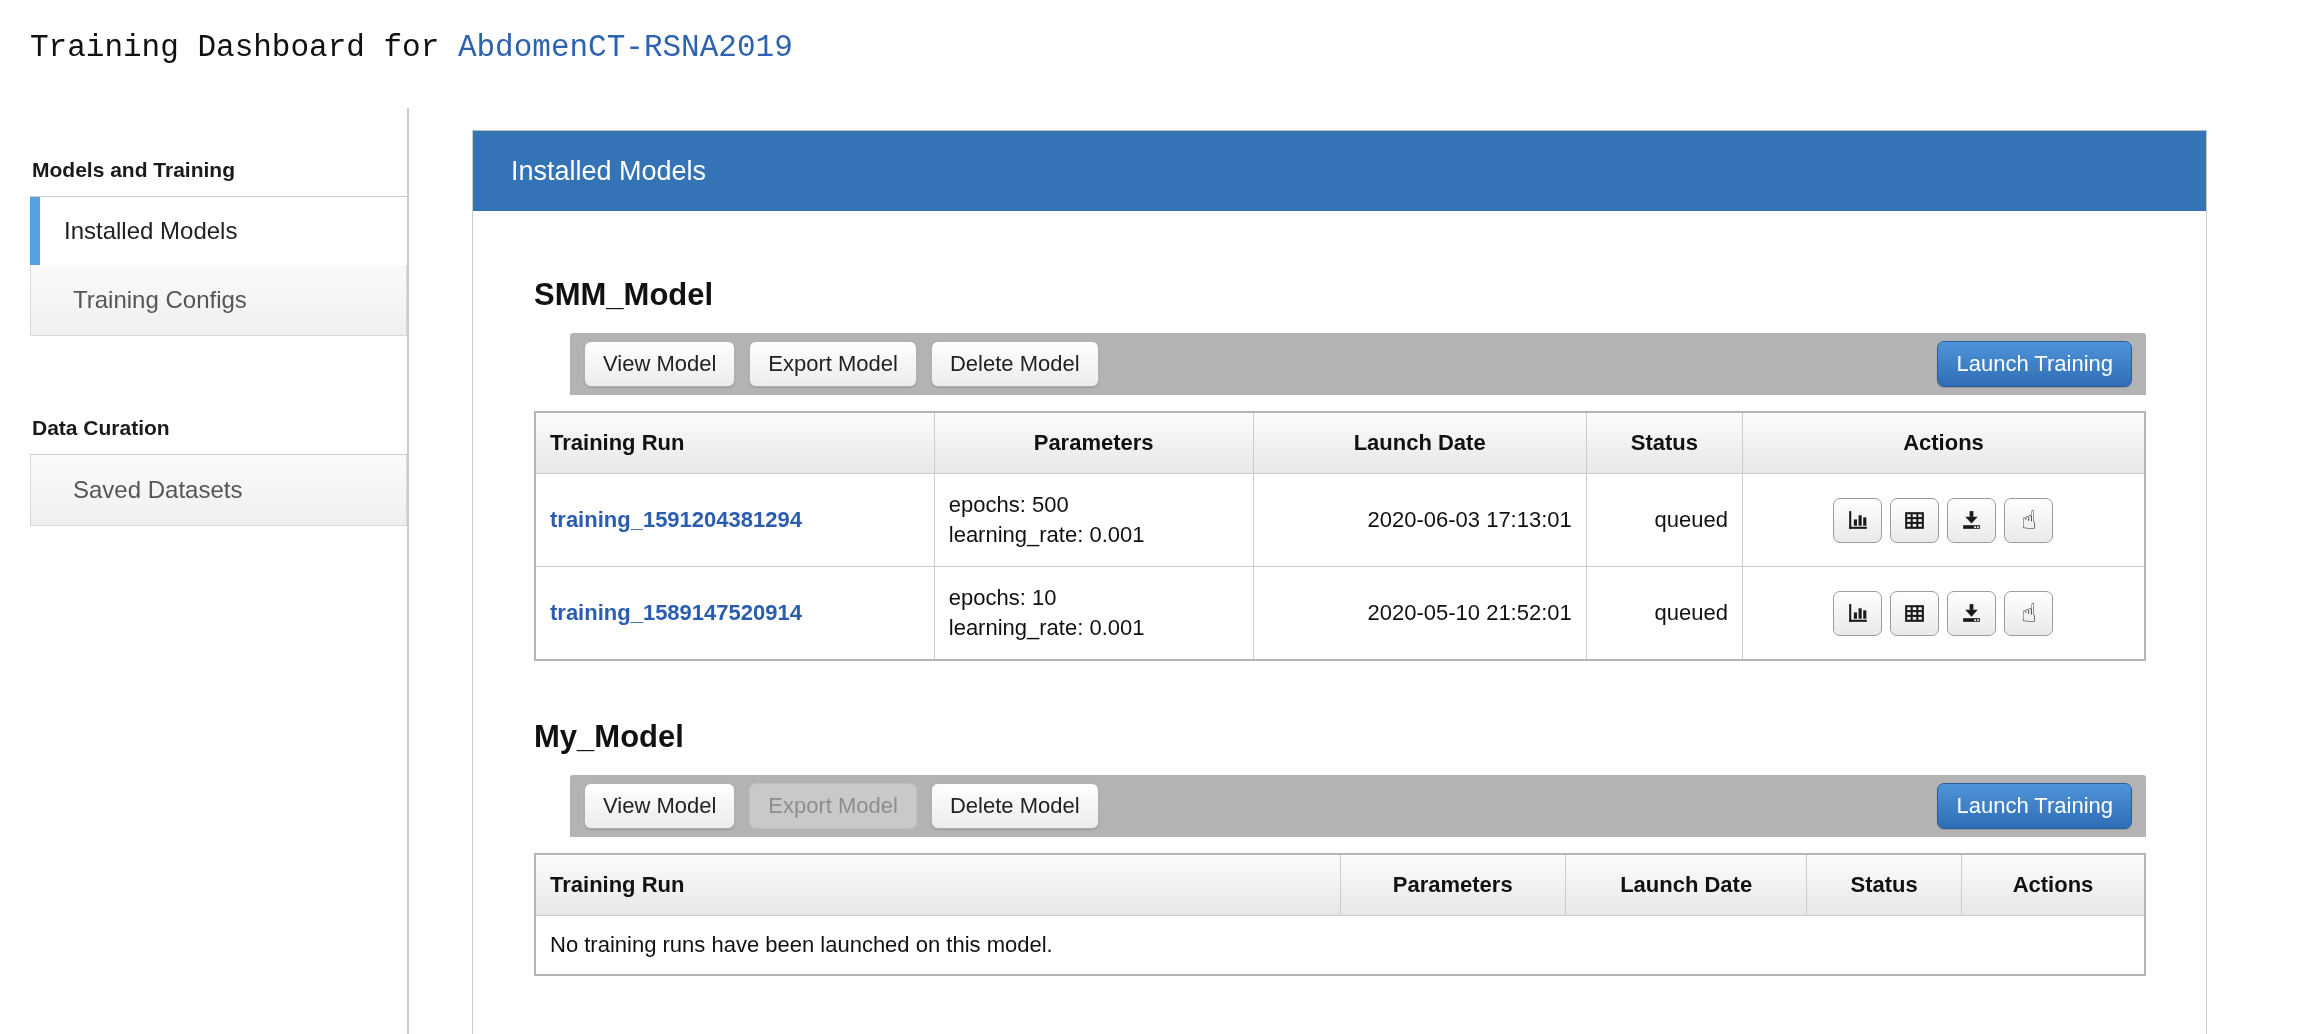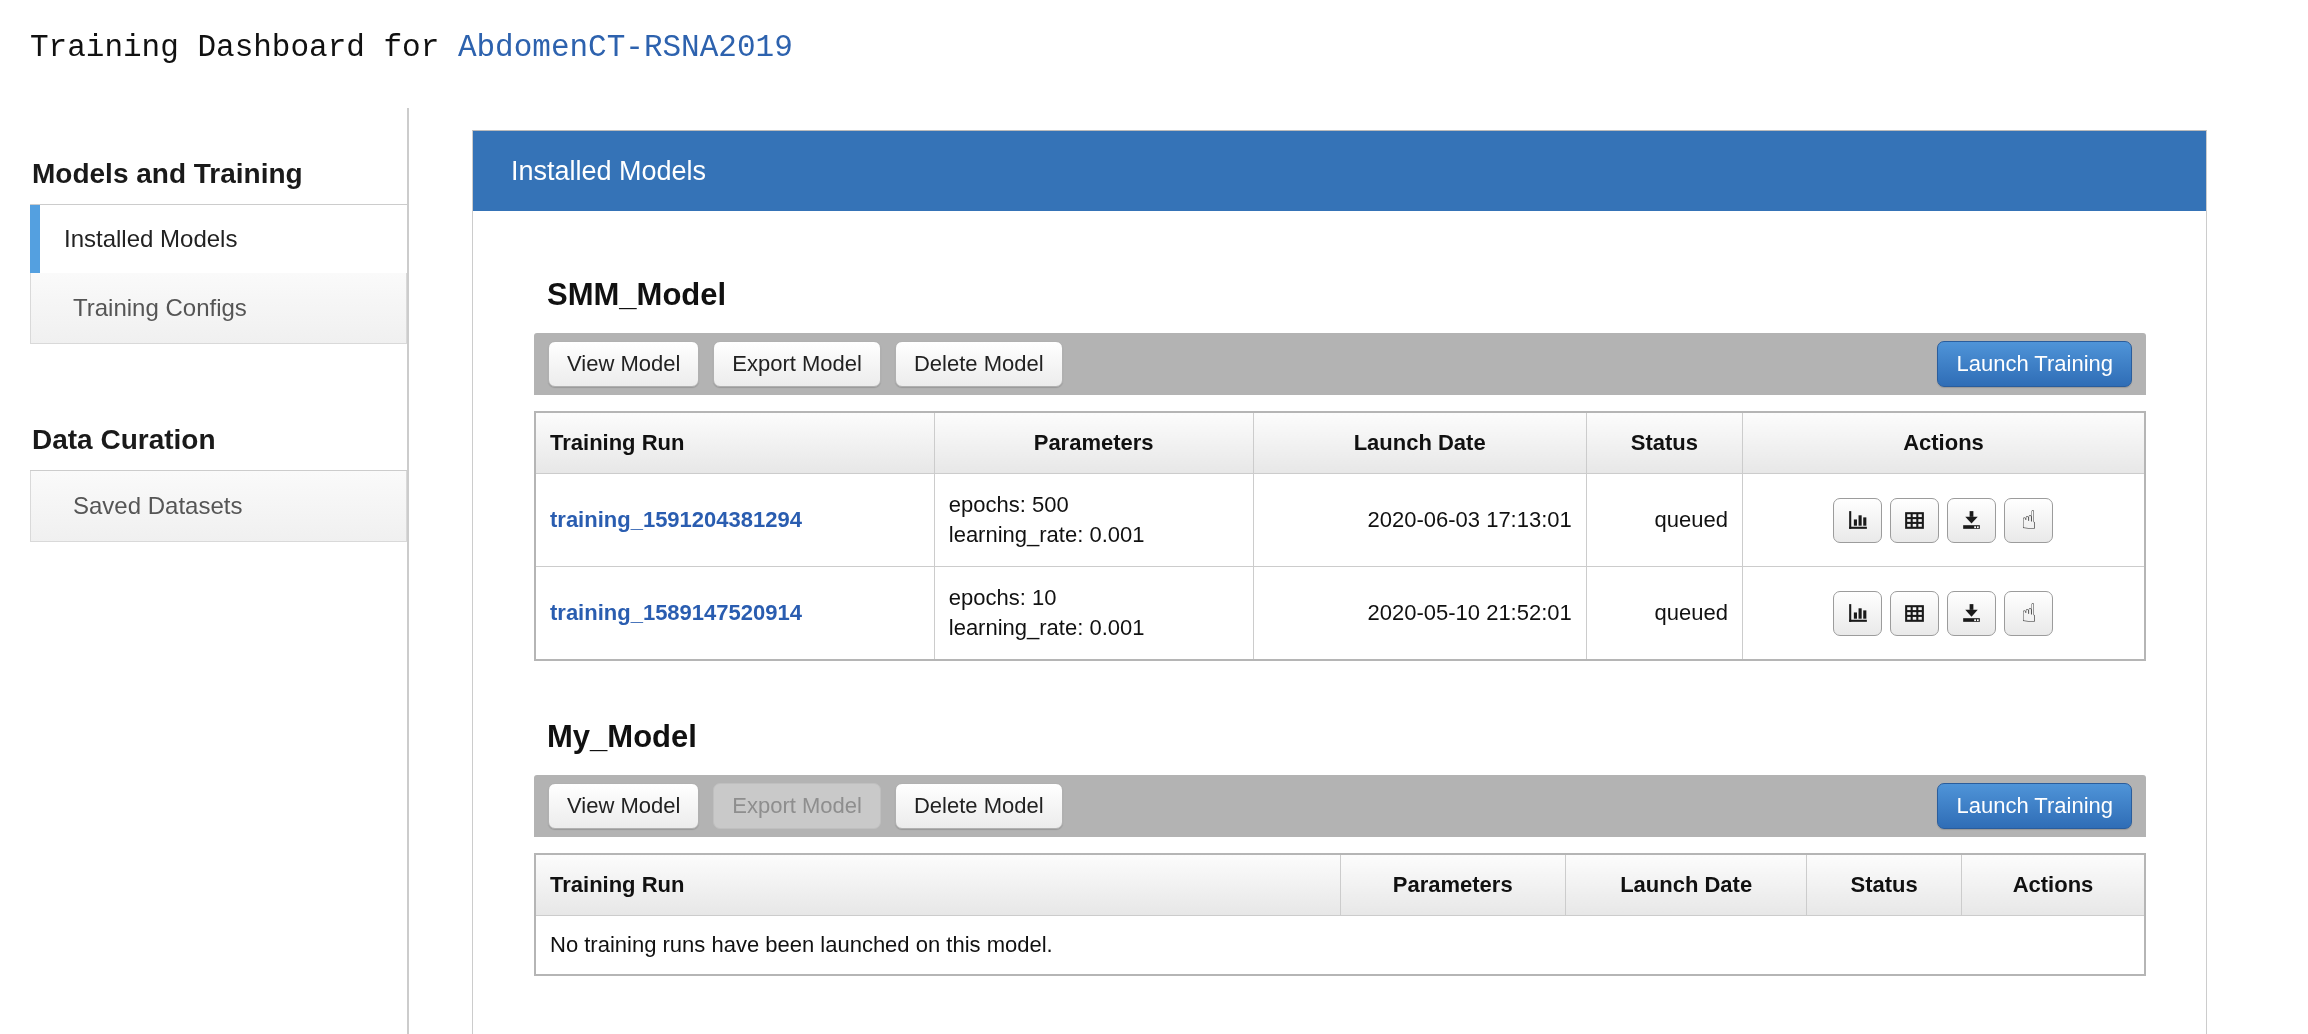--- a/index.html
+++ b/index.html
@@ -15,38 +15,38 @@
     --link:#2a5db0;
     --title-link:#2d62ae;
     --active-bar:#54a0e0;
   }
   
   .page-title{position:absolute;left:30px;top:30px;font-size:31px;white-space:nowrap;font-family:Liberation Mono, monospace;}
   .page-title .ds{color:var(--title-link);text-decoration:none;}
   
   .sidebar{position:absolute;left:30px;top:148px;width:377px;}
   .side-section + .side-section{margin-top:70px;}
-  .side-header{font-size:28px;font-weight:bold;color:#1a1a1a;
+  .side-header{font-size:21px;font-weight:bold;color:#1a1a1a;
     padding:10px 2px 14px;border-bottom:1px solid #ccc;}
   .side-item{box-sizing:border-box;font-size:24px;color:#555;cursor:pointer;
     padding:21px 0 21px 42px;background:linear-gradient(#fafafa,#f0f0f0);
     border:1px solid #d9d9d9;border-top:none;}
   .side-item.active{background:#fff;border:none;color:#222;
     border-left:10px solid var(--active-bar);padding:20px 0 20px 24px;}
   .side-border{position:absolute;left:407px;top:108px;width:2px;height:926px;background:#ccc;}
   
   .main-panel{position:absolute;left:472px;top:130px;width:1735px;height:1300px;
     box-sizing:border-box;border:1px solid #ccc;border-top:1px solid #bbb;background:#fff;}
   .panel-heading{height:80px;line-height:80px;background:var(--panel-bg);
     color:#fff;font-size:27px;padding-left:38px;}
   .panel-body{padding:8px 60px 40px 61px;}
   
-  .model-name{font-size:31px;font-weight:bold;margin:58px 13px 20px;color:#111;}
+  .model-name{font-size:31px;font-weight:bold;margin:58px 0 20px;color:#111;}
   .toolbar{background:var(--toolbar-bg);padding:8px 14px;display:flex;align-items:center;
-    gap:14px;border-radius:3px 3px 0 0;}
+    gap:14px;border-radius:3px 3px 0 0;margin-left:36px;}
   .btn{font-size:22px;font-family:inherit;padding:9px 18px;cursor:pointer;
     border:1px solid #b0b0b0;border-radius:7px;color:#222;
     background:linear-gradient(#ffffff,#ececec);box-shadow:0 1px 1px rgba(0,0,0,.15);}
   .btn.disabled{background:#c9c9c9;border-color:#bfbfbf;color:#8e8e8e;box-shadow:none;cursor:default;}
   .btn-launch{margin-left:auto;color:#fff;border:1px solid #2a5d9c;
     background:linear-gradient(#4f94d8,#2f6db6);}
   
   table.runs{width:100%;border-collapse:collapse;table-layout:fixed;
     margin-top:16px;border:2px solid #b5b5b5;}
   table.runs thead th{font-size:22px;font-weight:bold;text-align:center;color:#111;

